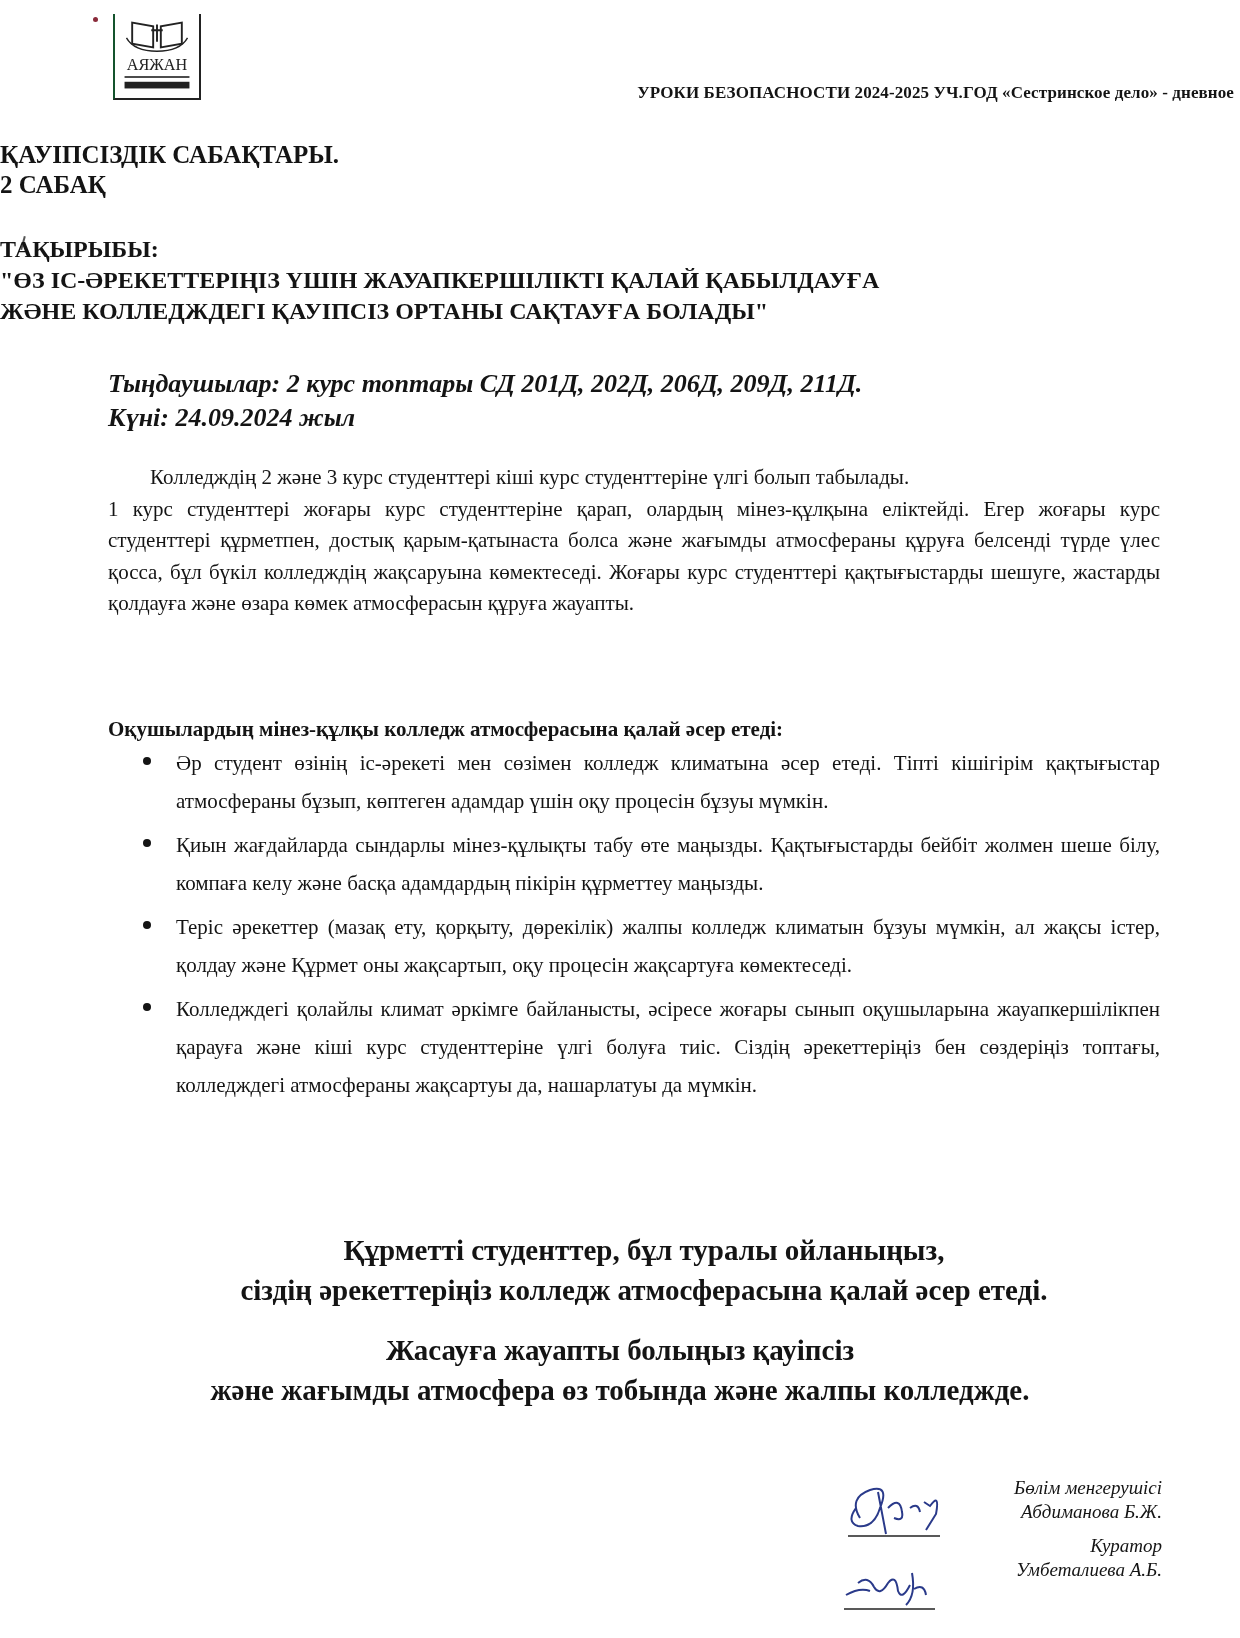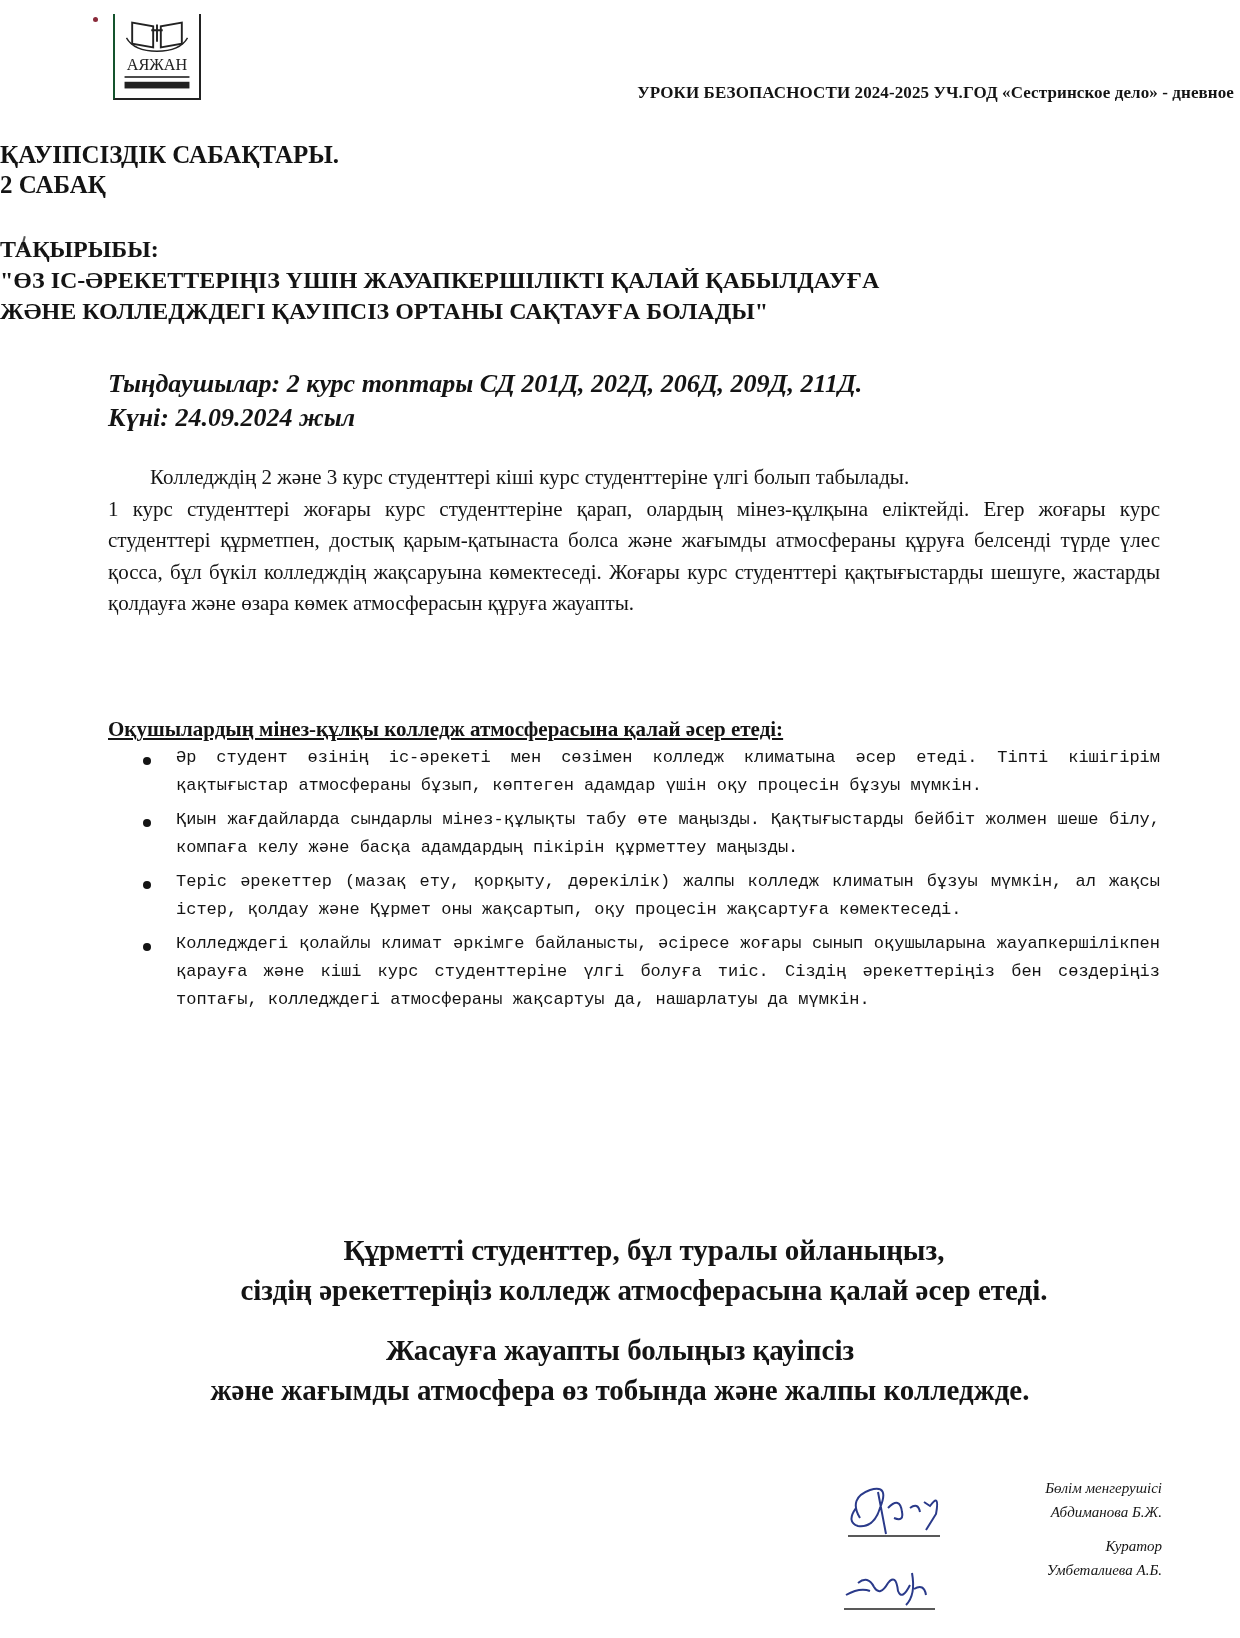--- a/index.html
+++ b/index.html
@@ -27,34 +27,34 @@
     .meta1 { top: 367px; }
     .meta2 { top: 401px; }
     .para {
       position: absolute; left: 108px; width: 1052px; top: 462px;
       font-size: 21px; line-height: 31.5px; text-align: justify;
     }
     .para p { margin: 0; }
     .para .indent { text-indent: 42px; }
     .section-heading {
       position: absolute; left: 108px; top: 715px; font-weight: bold; font-size: 21px;
-      text-decoration: underline; line-height: 28px;
+      line-height: 28px;
     }
     .bullets { position: absolute; left: 108px; top: 744px; width: 1052px; margin: 0; padding: 0; list-style: none; }
     .bullets li {
-      position: relative; padding-left: 68px; font-size: 17px; line-height: 28px;
-      text-align: justify; margin-bottom: 6px; font-family: Liberation Mono, monospace;
+      position: relative; padding-left: 68px; font-size: 21px; line-height: 38px;
+      text-align: justify; margin-bottom: 6px;
     }
     .bullets li .dot {
       position: absolute; left: 35px; top: 13px; width: 8px; height: 8px; border-radius: 50%; background: #141414;
     }
     .closing { position: absolute; left: 0; width: 1240px; text-align: center; font-weight: bold; font-size: 29px; line-height: 40px; }
     .c1 { top: 1230px; padding-left: 24px; }
     .c2 { top: 1330px; }
-    .sign { position: absolute; right: 78px; text-align: right; font-style: italic; font-size: 15px; line-height: 24px; margin-left: 16px; }
+    .sign { position: absolute; right: 78px; text-align: right; font-style: italic; font-size: 19px; line-height: 24px; margin-left: 16px; }
     .s1 { top: 1476px; }
     .sig-svg { position: absolute; }
   </style>
 </head>
 <body>
 
 <div class="mark-dot"></div>
 <div class="mark-left"></div>
 
 <div class="logo">

